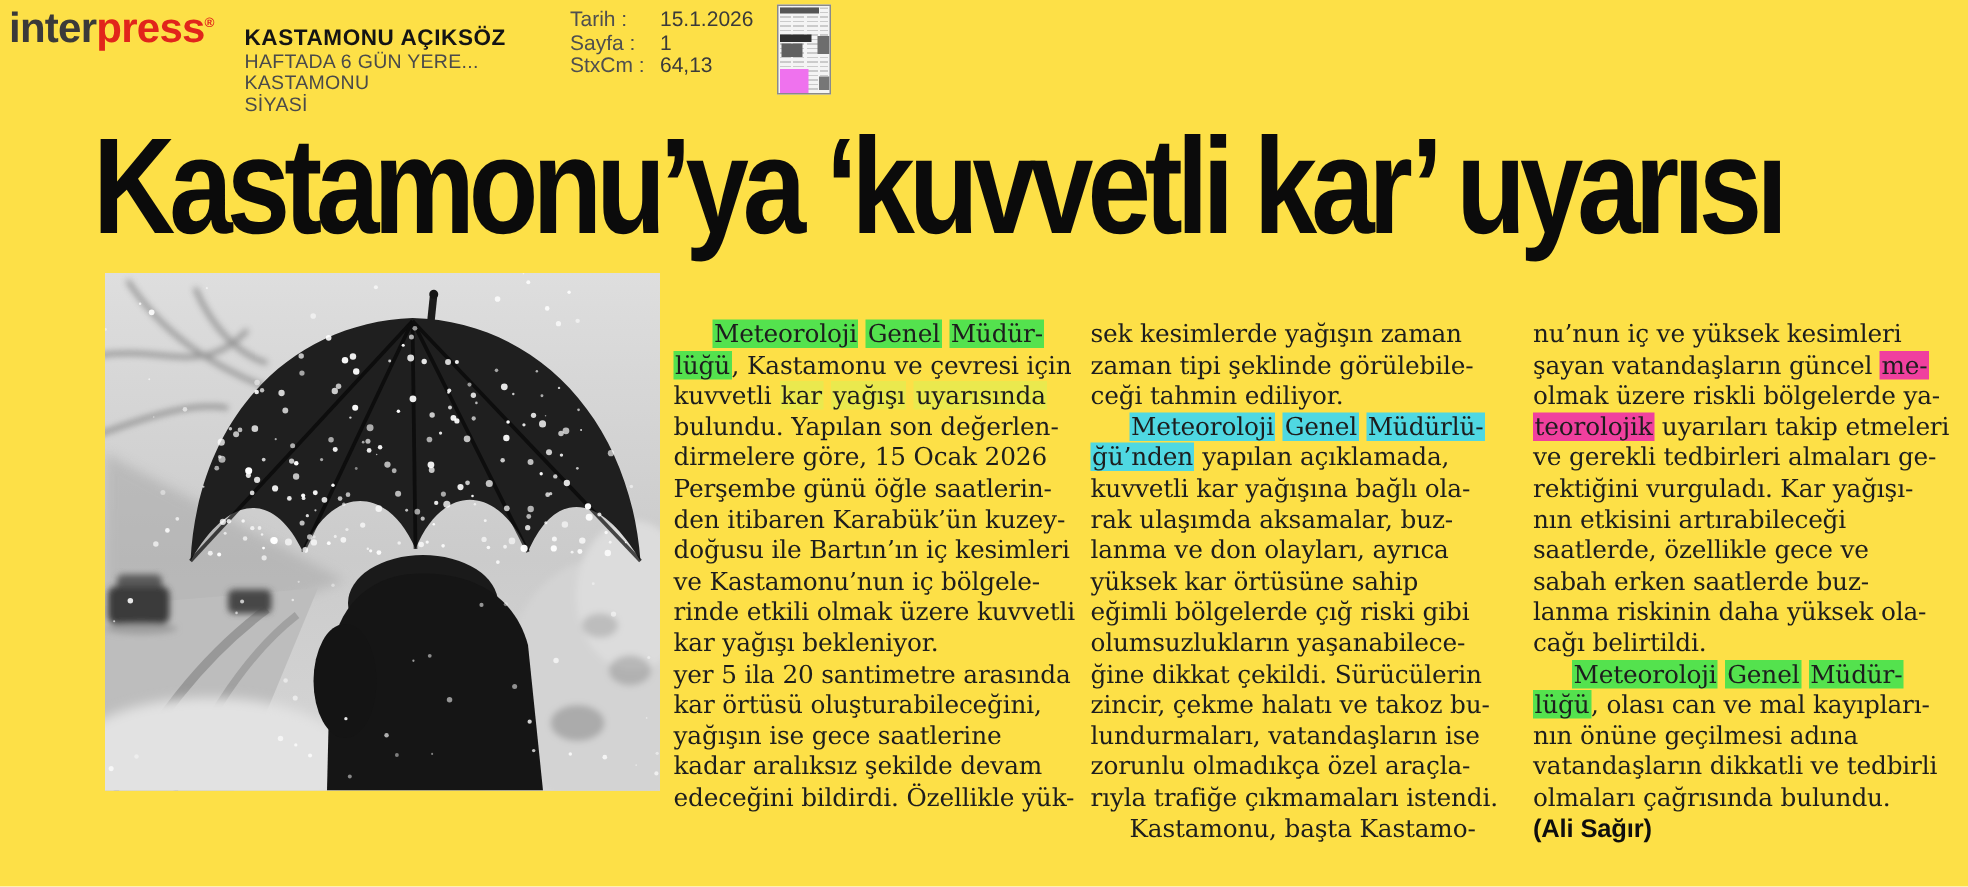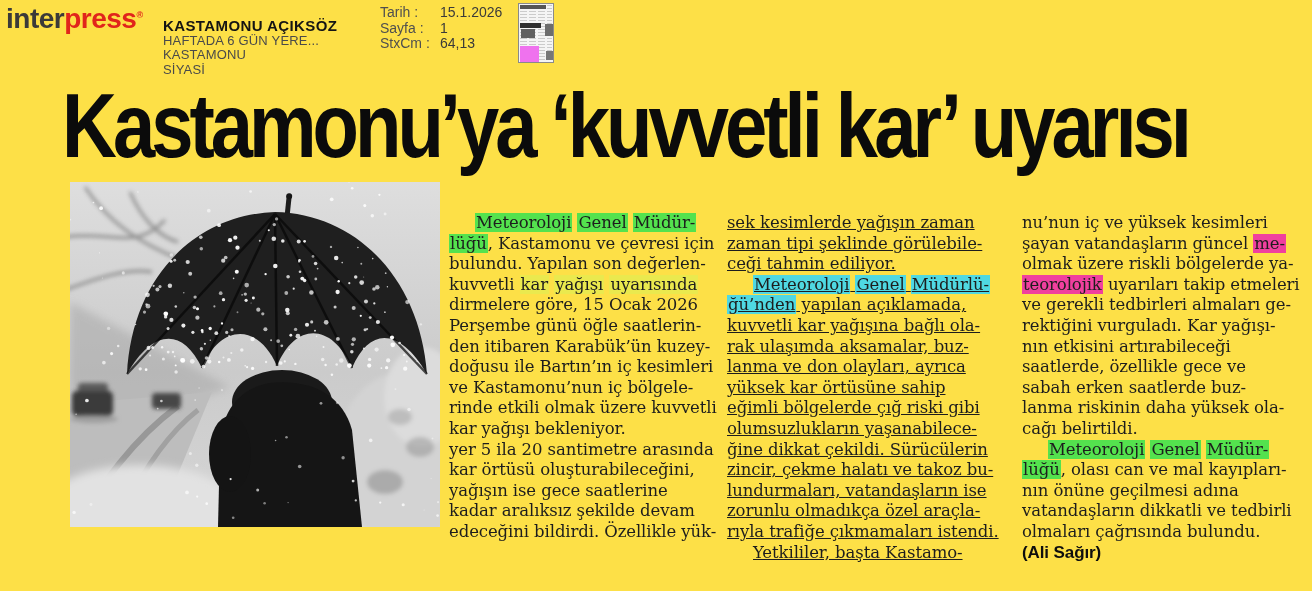--- a/index.html
+++ b/index.html
@@ -40,21 +40,21 @@
             color:#0b0b0b;letter-spacing:-4px;line-height:1;white-space:nowrap;
             transform:scaleY(1.2);transform-origin:left top;}
 
   
   .photo{position:absolute;left:70px;top:182px;width:370px;height:345px;background:#cfcfcf;}
   .photo svg{display:block;width:100%;height:100%;}
 
   
   .col{position:absolute;top:169px;width:272px;font-family:"DejaVu Serif","Liberation Serif",serif;
        font-size:16.5px;color:#1d1d1d;letter-spacing:-0.1px;margin-top:44px;}
-  #col-0{left:449px;} #col-1{left:727px;text-decoration:underline;} #col-2{left:1022px;}
+  #col-0{left:449px;} #col-1{left:727px;} #col-2{left:1022px;}
   .line{height:20.6px;line-height:20.6px;white-space:nowrap;}
   .line.indent{padding-left:26px;}
   .hl{padding:0 1px;}
   .hl-green{background:var(--hl-green);}
   .hl-yellow{background:var(--hl-yellow);}
   .hl-cyan{background:var(--hl-cyan);}
   .hl-pink{background:var(--hl-pink);}
   .byline{font-family:"Liberation Sans",sans-serif;font-weight:bold;font-size:17px;color:#0e0e0e;}
 </style>
 </head>
@@ -411,22 +411,22 @@
           <circle cx="281.8" cy="169.8" r="1.77" fill="#ffffff" opacity="0.82"></circle>
           <circle cx="152.0" cy="208.2" r="1.16" fill="#ffffff" opacity="0.41"></circle>
           <circle cx="294.8" cy="23.6" r="1.54" fill="#ffffff" opacity="0.85"></circle>
         </g>
     </svg>
   </div>
 
   <div class="col" id="col-0">
       <div class="line indent"><span class="hl hl-green">Meteoroloji</span><span> </span><span class="hl hl-green">Genel</span><span> </span><span class="hl hl-green">Müdür-</span></div>
       <div class="line"><span class="hl hl-green">lüğü</span><span>, Kastamonu ve çevresi için</span></div>
+      <div class="line"><span>kuvvetli </span><span class="hl hl-yellow">kar</span><span> </span><span class="hl hl-yellow">yağışı</span><span> </span><span class="hl hl-yellow">uyarısında</span></div>
       <div class="line"><span>bulundu. Yapılan son değerlen-</span></div>
-      <div class="line"><span>kuvvetli </span><span class="hl hl-yellow">kar</span><span> </span><span class="hl hl-yellow">yağışı</span><span> </span><span class="hl hl-yellow">uyarısında</span></div>
       <div class="line"><span>dirmelere göre, 15 Ocak 2026</span></div>
       <div class="line"><span>Perşembe günü öğle saatlerin-</span></div>
       <div class="line"><span>den itibaren Karabük’ün kuzey-</span></div>
       <div class="line"><span>doğusu ile Bartın’ın iç kesimleri</span></div>
       <div class="line"><span>ve Kastamonu’nun iç bölgele-</span></div>
       <div class="line"><span>rinde etkili olmak üzere kuvvetli</span></div>
       <div class="line"><span>kar yağışı bekleniyor.</span></div>
       <div class="line"><span>yer 5 ila 20 santimetre arasında</span></div>
       <div class="line"><span>kar örtüsü oluşturabileceğini,</span></div>
       <div class="line"><span>yağışın ise gece saatlerine</span></div>
@@ -443,21 +443,21 @@
       <div class="line"><span>rak ulaşımda aksamalar, buz-</span></div>
       <div class="line"><span>lanma ve don olayları, ayrıca</span></div>
       <div class="line"><span>yüksek kar örtüsüne sahip</span></div>
       <div class="line"><span>eğimli bölgelerde çığ riski gibi</span></div>
       <div class="line"><span>olumsuzlukların yaşanabilece-</span></div>
       <div class="line"><span>ğine dikkat çekildi. Sürücülerin</span></div>
       <div class="line"><span>zincir, çekme halatı ve takoz bu-</span></div>
       <div class="line"><span>lundurmaları, vatandaşların ise</span></div>
       <div class="line"><span>zorunlu olmadıkça özel araçla-</span></div>
       <div class="line"><span>rıyla trafiğe çıkmamaları istendi.</span></div>
-      <div class="line indent"><span>Yetkililer, başta Kastamo-</span></div>
+      <div class="line indent"><span>Kastamonu, başta Kastamo-</span></div>
     </div>
   <div class="col" id="col-2">
       <div class="line"><span>nu’nun iç ve yüksek kesimleri</span></div>
       <div class="line"><span>şayan vatandaşların güncel </span><span class="hl hl-pink">me-</span></div>
       <div class="line"><span>olmak üzere riskli bölgelerde ya-</span></div>
       <div class="line"><span class="hl hl-pink">teorolojik</span><span> uyarıları takip etmeleri</span></div>
       <div class="line"><span>ve gerekli tedbirleri almaları ge-</span></div>
       <div class="line"><span>rektiğini vurguladı. Kar yağışı-</span></div>
       <div class="line"><span>nın etkisini artırabileceği</span></div>
       <div class="line"><span>saatlerde, özellikle gece ve</span></div>

